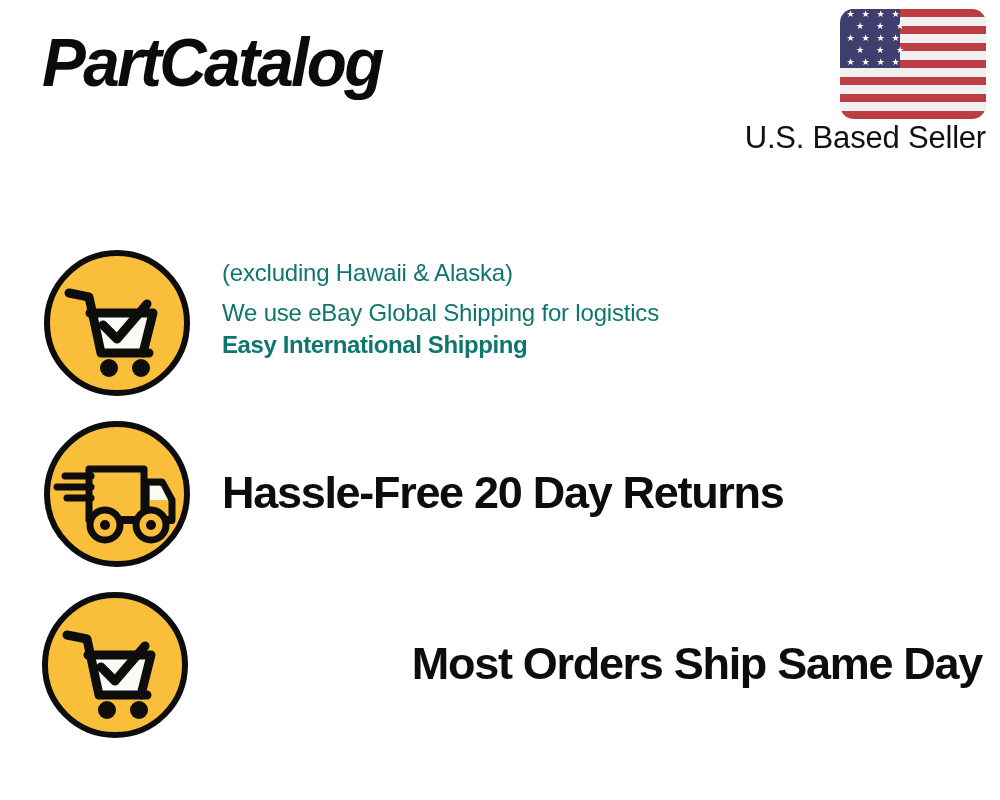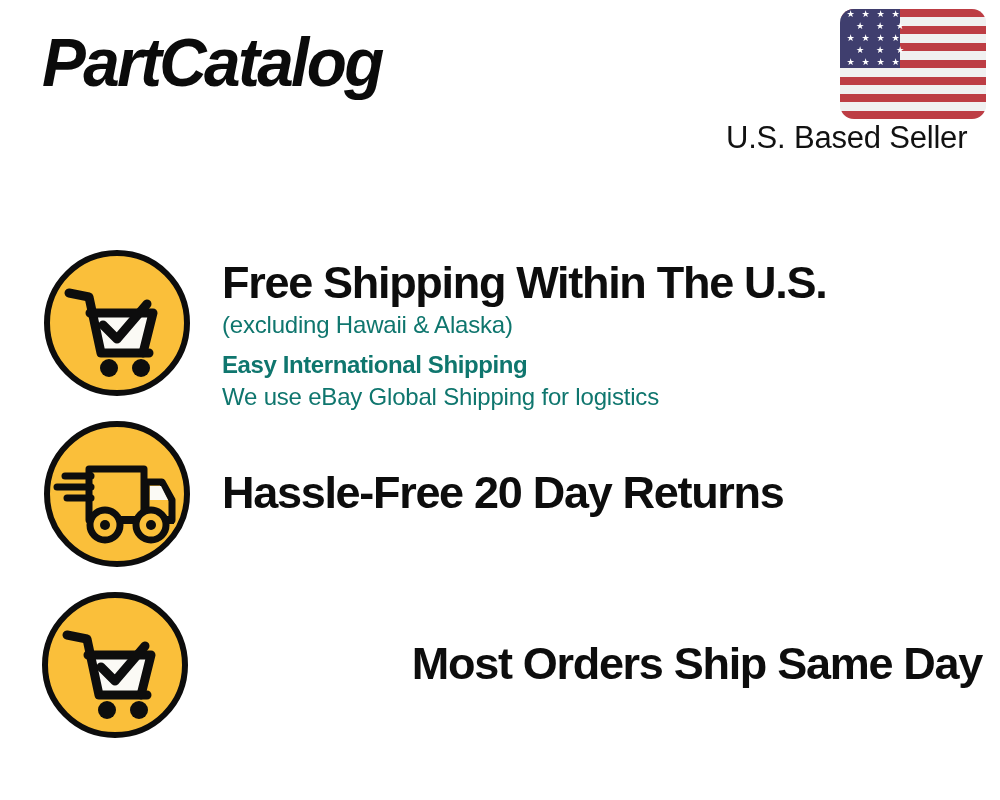--- a/index.html
+++ b/index.html
@@ -104,20 +104,21 @@
     text-align: center;
   }
   #flag-canton .star-row.odd { padding: 0 3px; }
   #flag-canton .star-row.even { padding: 0 10px; }
 
   #seller-label {
     position: absolute;
     left: 726px;
     top: 119px;
     width: 260px;
+    text-align: right;
     font-family: "Liberation Sans", sans-serif;
     font-weight: 400;
     font-size: 31px;
     line-height: 38px;
     letter-spacing: -0.2px;
     color: #111111;
     white-space: nowrap;
   }
 
   
@@ -239,25 +240,24 @@
         <circle cx="74" cy="74" r="70" fill="#fabf3a" stroke="#0d0d0d" stroke-width="6"></circle>
         <polygon points="47,68 107,68 99,100 57,100" fill="#fbfaf5"></polygon>
         <path d="M26 44 L46 48 L58 104 L106 104" fill="none" stroke="#0d0d0d" stroke-width="9" stroke-linecap="round" stroke-linejoin="round"></path>
         <path d="M47 64 L110 64 L100 104" fill="none" stroke="#0d0d0d" stroke-width="9" stroke-linecap="round" stroke-linejoin="round"></path>
         <path d="M60 76 L74 90 L104 55" fill="none" stroke="#0d0d0d" stroke-width="9" stroke-linecap="round" stroke-linejoin="round"></path>
         <circle cx="66" cy="119" r="9" fill="#0d0d0d"></circle>
         <circle cx="98" cy="119" r="9" fill="#0d0d0d"></circle>
       </svg>
     </div>
     <div class="feature-text" style="top:8px;">
-      <div class="feature-title">Free Shipping Within The U.S.</div>
       <div class="feature-sub">(excluding Hawaii &amp; Alaska)</div>
       <div class="spacer-6"></div>
+      <div class="feature-sub">We use eBay Global Shipping for logistics</div>
       <div class="feature-sub bold">Easy International Shipping</div>
-      <div class="feature-sub">We use eBay Global Shipping for logistics</div>
     </div>
   </div>
 
   <div class="feature-row" style="top:192px;">
     <div class="feature-icon" style="top:0px;">
       <svg viewBox="0 0 148 148" xmlns="http://www.w3.org/2000/svg">
         <circle cx="74" cy="74" r="70" fill="#fabf3a" stroke="#0d0d0d" stroke-width="6"></circle>
         <path d="M103 62 L119 62 L129 80 L129 100 L103 100 Z" fill="none" stroke="#0d0d0d" stroke-width="7" stroke-linejoin="round"></path>
         <polygon points="107,66 118,66 125,80 107,80" fill="#fbfaf5"></polygon>
         <path d="M46 49 L101 49 L101 100 L46 100 Z" fill="none" stroke="#0d0d0d" stroke-width="7" stroke-linejoin="round"></path>

